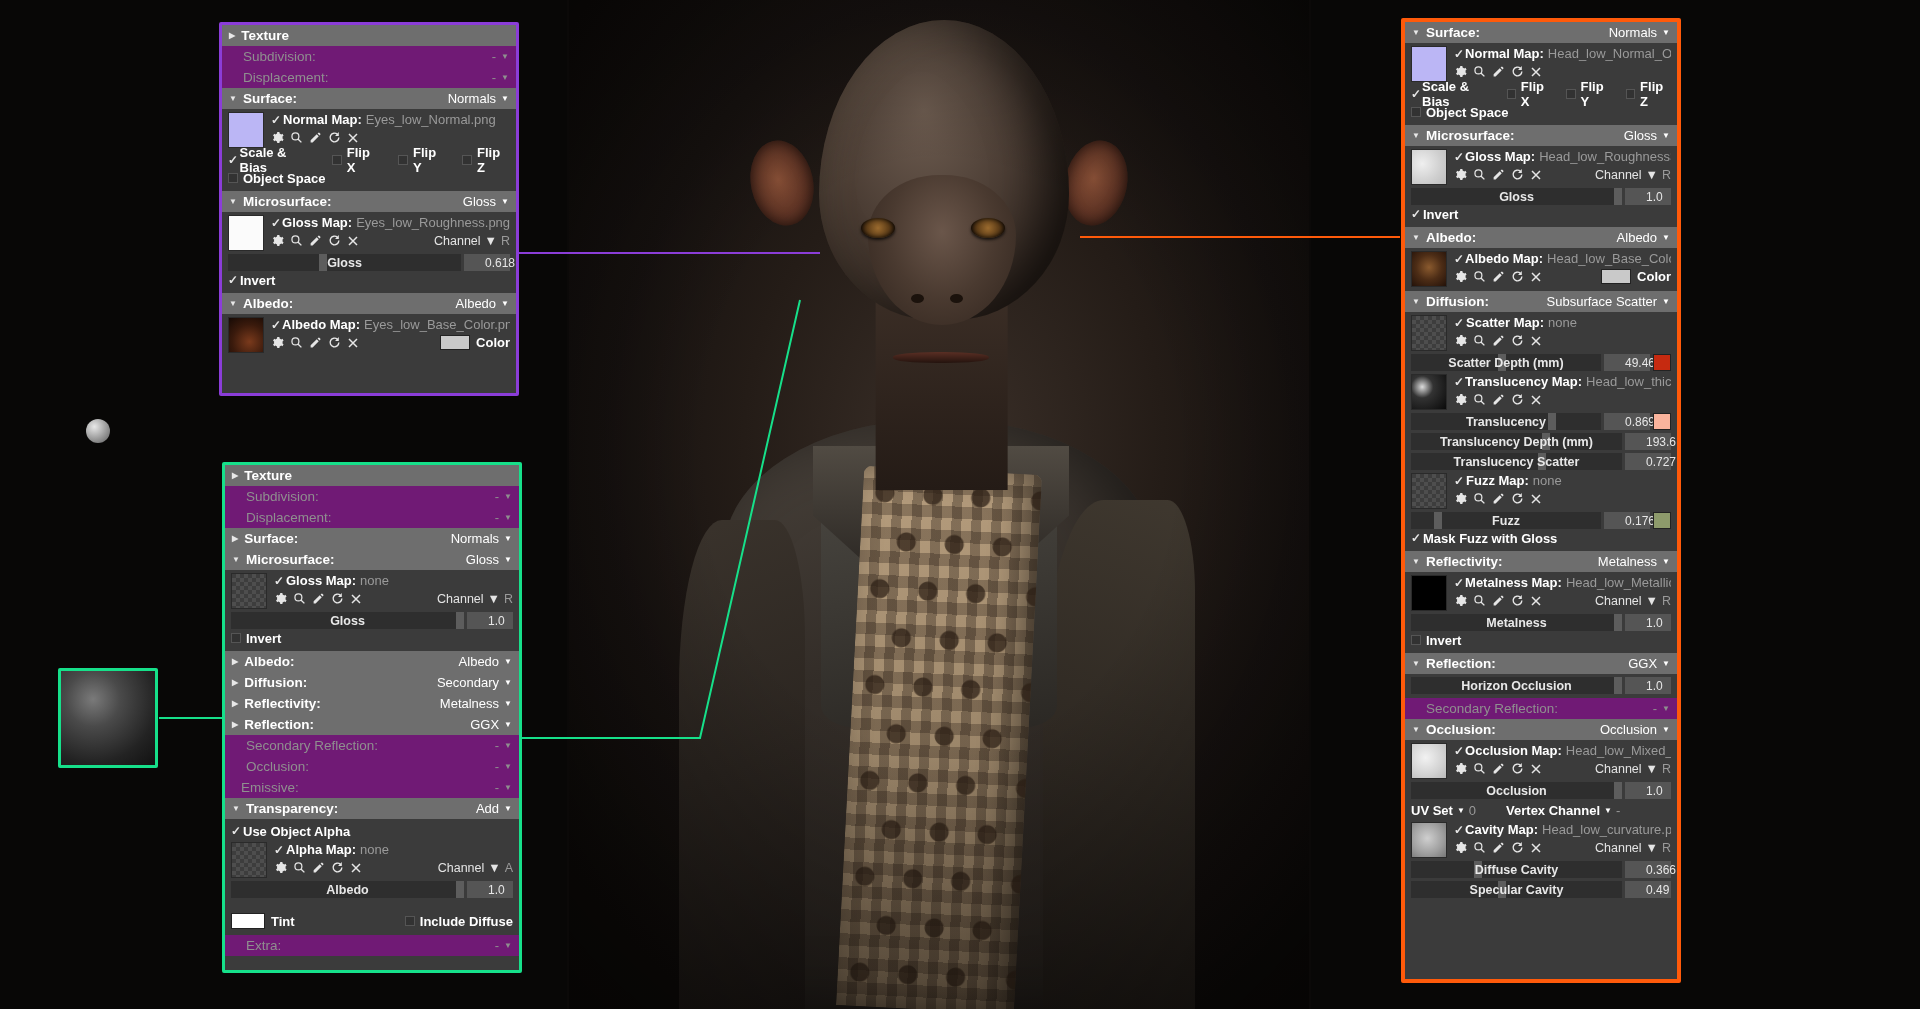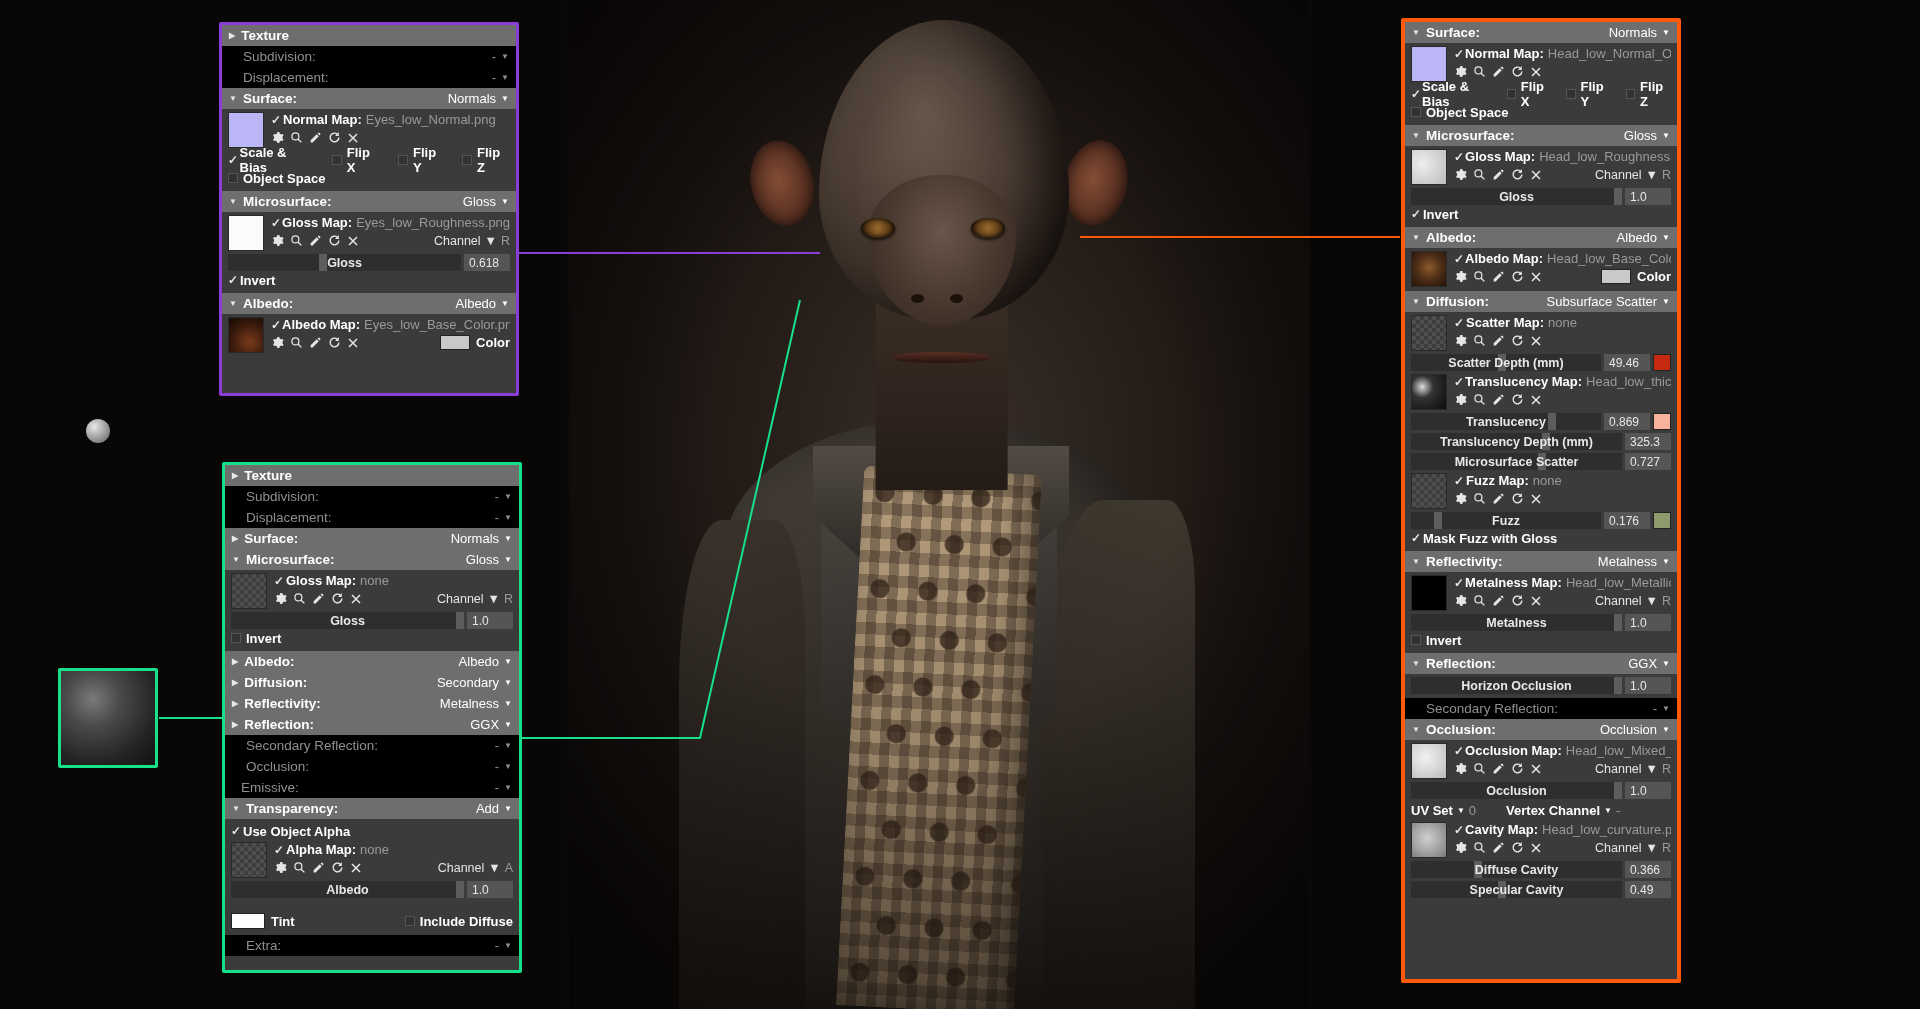--- a/index.html
+++ b/index.html
@@ -79,21 +79,21 @@
 
   
   .graph { position:absolute; inset:0; }
 
   
   .panel { position:absolute; border-radius:2px; }
   .panel-inner { background:#3b3b3b; width:100%; height:100%; overflow:hidden; }
   
   .sect { height:21px; background:#6e6e6e; display:flex; align-items:center;
     padding:0 7px; font-size:13.5px; color:#fff; font-weight:bold; }
-  .sect.dim { background:#000000; color:#8f8f8f; font-weight:normal; }
+  .sect.dim { background:#701a75; color:#8f8f8f; font-weight:normal; }
   .sect .tri { font-size:8px; margin-right:6px; color:#e8e8e8; line-height:1; }
   .sect .lbl { flex:0 0 auto; }
   .sect .val { margin-left:auto; font-weight:normal; font-size:13px; color:#fff; display:flex; align-items:center; gap:5px; }
   .sect.dim .val { color:#8f8f8f; }
   .sect .caret { font-size:8px; }
 
   .body { background:#3b3b3b; padding:3px 6px 4px 6px; }
 
   .maprow { display:flex; gap:7px; }
   .thumb { width:36px; height:36px; flex:0 0 36px; border:1px solid #2a2a2a; }
@@ -113,21 +113,21 @@
   .chan .c { color:#9a9a9a; }
 
   
   .slider { position:relative; height:17px; background:#2e2e2e; margin-top:3px;
     display:flex; align-items:center; justify-content:center; }
   .slider .t { font-size:12.5px; color:#e8e8e8; font-weight:bold; position:relative; z-index:2; }
   .slider .knob { position:absolute; top:0; width:8px; height:17px; background:#5d5d5d; z-index:1; }
   .sliderline { display:flex; gap:3px; margin-top:3px; align-items:center; }
   .sliderline .slider { flex:1; margin-top:0; }
   .numbox { width:46px; height:17px; background:#555; color:#e7e7e7; font-size:12px;
-    display:flex; align-items:center; padding-left:5px; flex:0 0 46px; }
+    display:flex; align-items:center; padding-left:21px; flex:0 0 46px; }
   .swatch { width:18px; height:17px; flex:0 0 18px; border:1px solid #222; }
 
   .checkline { display:flex; align-items:center; height:18px; font-size:13px; color:#fff; font-weight:bold; gap:0; }
   .cbox { display:inline-block; width:10px; height:10px; background:#323232; border:1px solid #555; margin-right:5px; }
   .checkline .grp { display:flex; align-items:center; }
   .colorline { display:flex; align-items:center; height:20px; gap:6px; font-size:13px; color:#fff; font-weight:bold; }
   .colorbox { width:30px; height:15px; background:#fff; border:1px solid #222; }
 
   
   .nodethumb { position:absolute; border-radius:2px; }
@@ -847,27 +847,27 @@
           </div>
           <div class="numbox">0.869</div>
           <div class="swatch" style="background:#f9b39c"></div>
         </div>
 
         <div class="sliderline">
           <div class="slider">
             <div class="knob" style="left:62%"></div>
             <span class="t">Translucency Depth (mm)</span>
           </div>
-          <div class="numbox">325.3</div>
+          <div class="numbox">193.6</div>
         </div>
 
         <div class="sliderline">
           <div class="slider">
             <div class="knob" style="left:60%"></div>
-            <span class="t">Microsurface Scatter</span>
+            <span class="t">Translucency Scatter</span>
           </div>
           <div class="numbox">0.727</div>
         </div>
 
         <div class="maprow" style="margin-top:3px">
           <div class="thumb checker"></div>
           <div class="mapcol">
             <div class="mapname">
               <span class="chk">✓</span>
               <span>Fuzz Map:</span>

